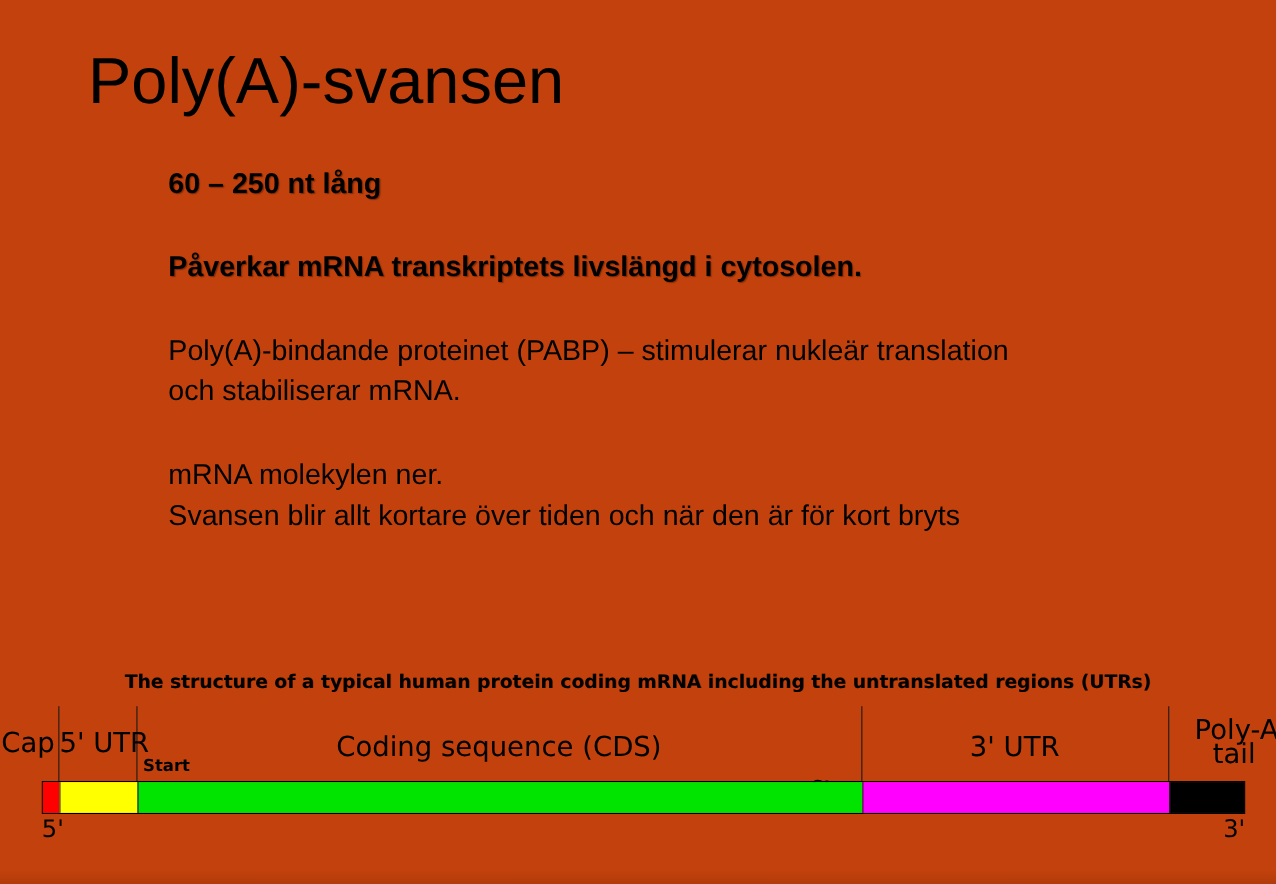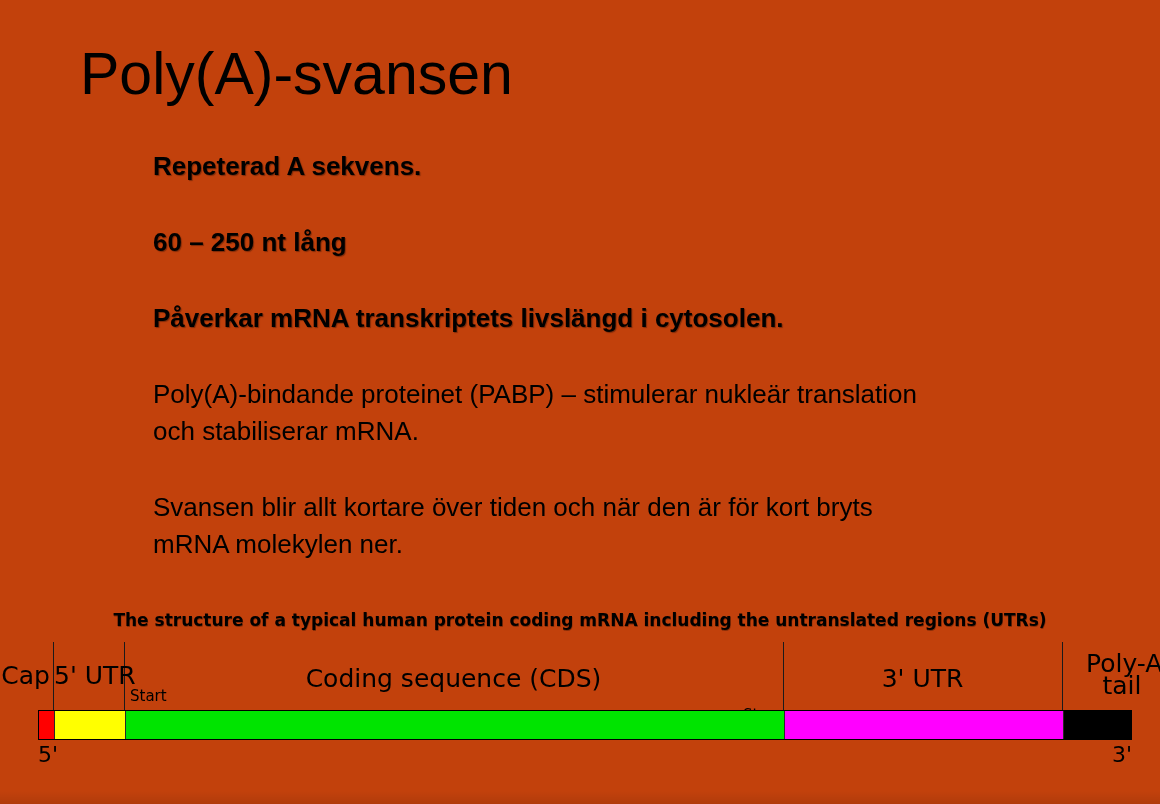--- a/index.html
+++ b/index.html
@@ -84,21 +84,21 @@
   }
   .lbl-cap   { left: 0px;    top: 661px; width: 51px; }
   .lbl-utr5  { left: 54px;   top: 661px; width: 70px; }
   .lbl-cds   { left: 124px;  top: 664px; width: 659px; }
   .lbl-utr3  { left: 783px;  top: 664px; width: 279px; }
   .lbl-polya { left: 1086px; top: 653px; width: 72px; line-height: 22px; text-align: center; }
 
   .marker-label {
     position: absolute;
     font-size: 15px;
-    font-weight: 400;
+    font-weight: 700;
     white-space: nowrap;
   }
   .lbl-start { left: 130px; top: 687px; }
   .lbl-stop  { left: 647px; top: 706px; width: 130px; text-align: right; }
 
   .end-label {
     position: absolute;
     font-size: 22px;
     white-space: nowrap;
   }
@@ -137,35 +137,32 @@
 </style>
 </head>
 <body>
 
 <div class="slide">
 
   <h1 class="slide-title">Poly(A)-svansen</h1>
 
   <div class="body-text">
     <p class="bold">
-      <span class="line">Repeterad A sekvens.</span>
-    </p>
-    <p class="bold">
       <span class="line">60 – 250 nt lång</span>
     </p>
     <p class="bold">
       <span class="line">Påverkar mRNA transkriptets livslängd i cytosolen.</span>
     </p>
     <p>
       <span class="line">Poly(A)-bindande proteinet (PABP) – stimulerar nukleär translation</span>
       <span class="line">och stabiliserar mRNA.</span>
     </p>
     <p>
+      <span class="line">mRNA molekylen ner.</span>
       <span class="line">Svansen blir allt kortare över tiden och när den är för kort bryts</span>
-      <span class="line">mRNA molekylen ner.</span>
     </p>
   </div>
 
   <div class="diagram">
 
     <div class="diagram-title">The structure of a typical human protein coding mRNA including the untranslated regions (UTRs)</div>
 
     <div class="vline l1"></div>
     <div class="vline l2"></div>
     <div class="vline l3"></div>

